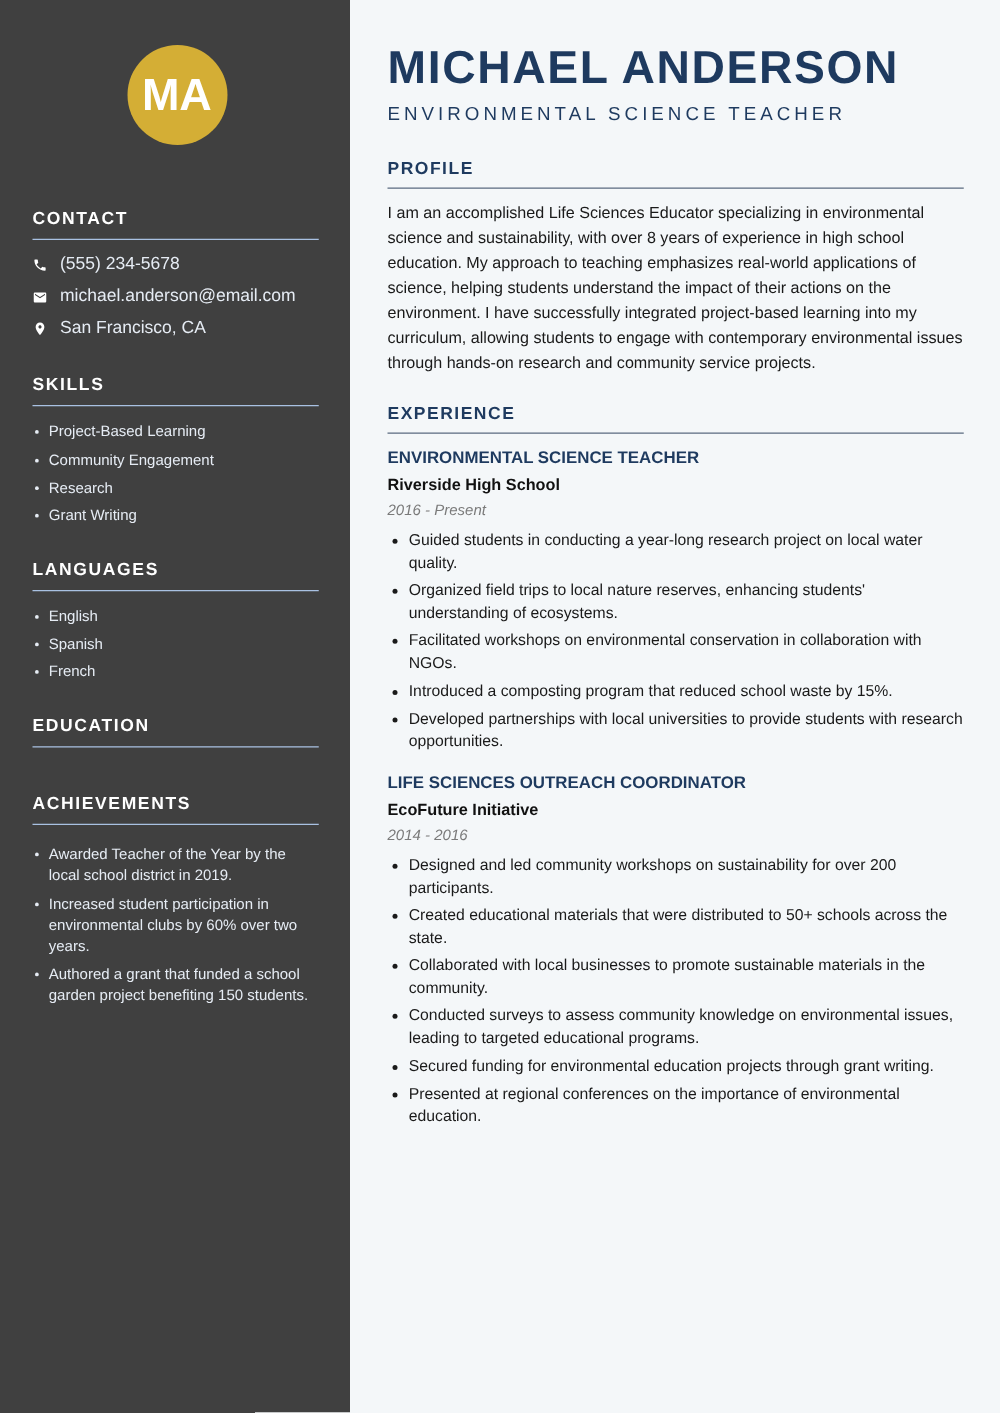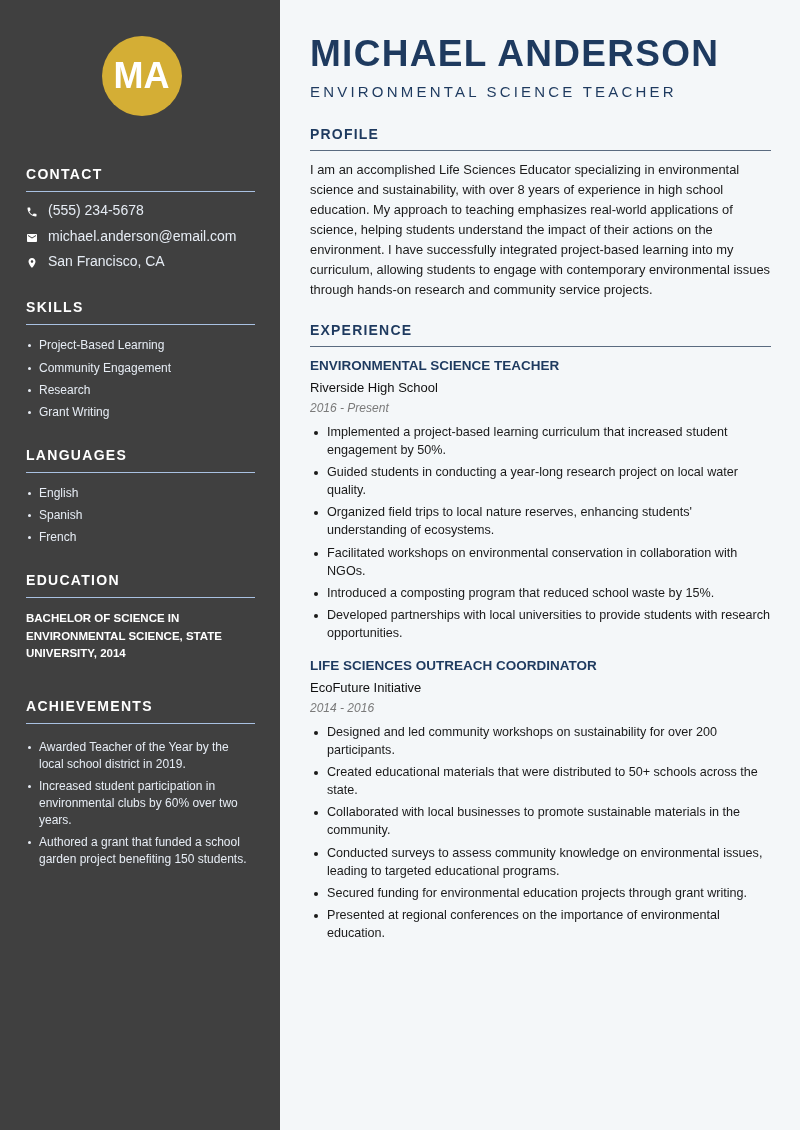--- a/index.html
+++ b/index.html
@@ -85,21 +85,21 @@
     .profile-text {
       font-size: 12.9px; line-height: 20px; color: #1a1a1a;
     }
     .job { margin-top: 0; }
     .job + .job { margin-top: 14px; }
     .job-role {
       font-size: 13.5px; font-weight: 700; color: #1e3a5f;
       line-height: 20px; margin-top: 2px;
     }
     .job-org {
-      font-size: 13px; font-weight: 400; color: #111111;
+      font-size: 13px; font-weight: 700; color: #111111;
       line-height: 20px; margin-top: 2px;
     }
     .job-dates {
       font-size: 12px; font-style: italic; color: #7a7a7a;
       line-height: 18px; margin-top: 1px; margin-bottom: 6px;
     }
     .bullets { list-style: none; }
     .bullets li {
       position: relative; padding-left: 17px;
       font-size: 12.6px; line-height: 18px; color: #1a1a1a;
@@ -154,21 +154,20 @@
     <h2 class="side-heading">LANGUAGES</h2>
     <ul class="side-list">
       <li>English</li>
       <li>Spanish</li>
       <li>French</li>
     </ul>
   </section>
 
   <section class="side-section" style="margin-top:26px">
     <h2 class="side-heading">EDUCATION</h2>
-    <p class="edu-text">BACHELOR OF SCIENCE IN ENVIRONMENTAL SCIENCE, STATE UNIVERSITY, 2014</p>
   </section>
 
   <section class="side-section" style="margin-top:36px">
     <h2 class="side-heading" style="margin-bottom:15px">ACHIEVEMENTS</h2>
     <ul class="side-list ach-list">
       <li>Awarded Teacher of the Year by the local school district in 2019.</li>
       <li>Increased student participation in environmental clubs by 60% over two years.</li>
       <li>Authored a grant that funded a school garden project benefiting 150 students.</li>
     </ul>
   </section>
@@ -186,21 +185,20 @@
   </section>
 
   <section class="main-section" style="margin-top:22px">
     <h2 class="main-heading">EXPERIENCE</h2>
 
     <div class="job">
       <div class="job-role">ENVIRONMENTAL SCIENCE TEACHER</div>
       <div class="job-org">Riverside High School</div>
       <div class="job-dates">2016 - Present</div>
       <ul class="bullets">
-        <li>Implemented a project-based learning curriculum that increased student engagement by 50%.</li>
         <li>Guided students in conducting a year-long research project on local water quality.</li>
         <li>Organized field trips to local nature reserves, enhancing students' understanding of ecosystems.</li>
         <li>Facilitated workshops on environmental conservation in collaboration with NGOs.</li>
         <li>Introduced a composting program that reduced school waste by 15%.</li>
         <li>Developed partnerships with local universities to provide students with research opportunities.</li>
       </ul>
     </div>
 
     <div class="job">
       <div class="job-role">LIFE SCIENCES OUTREACH COORDINATOR</div>

